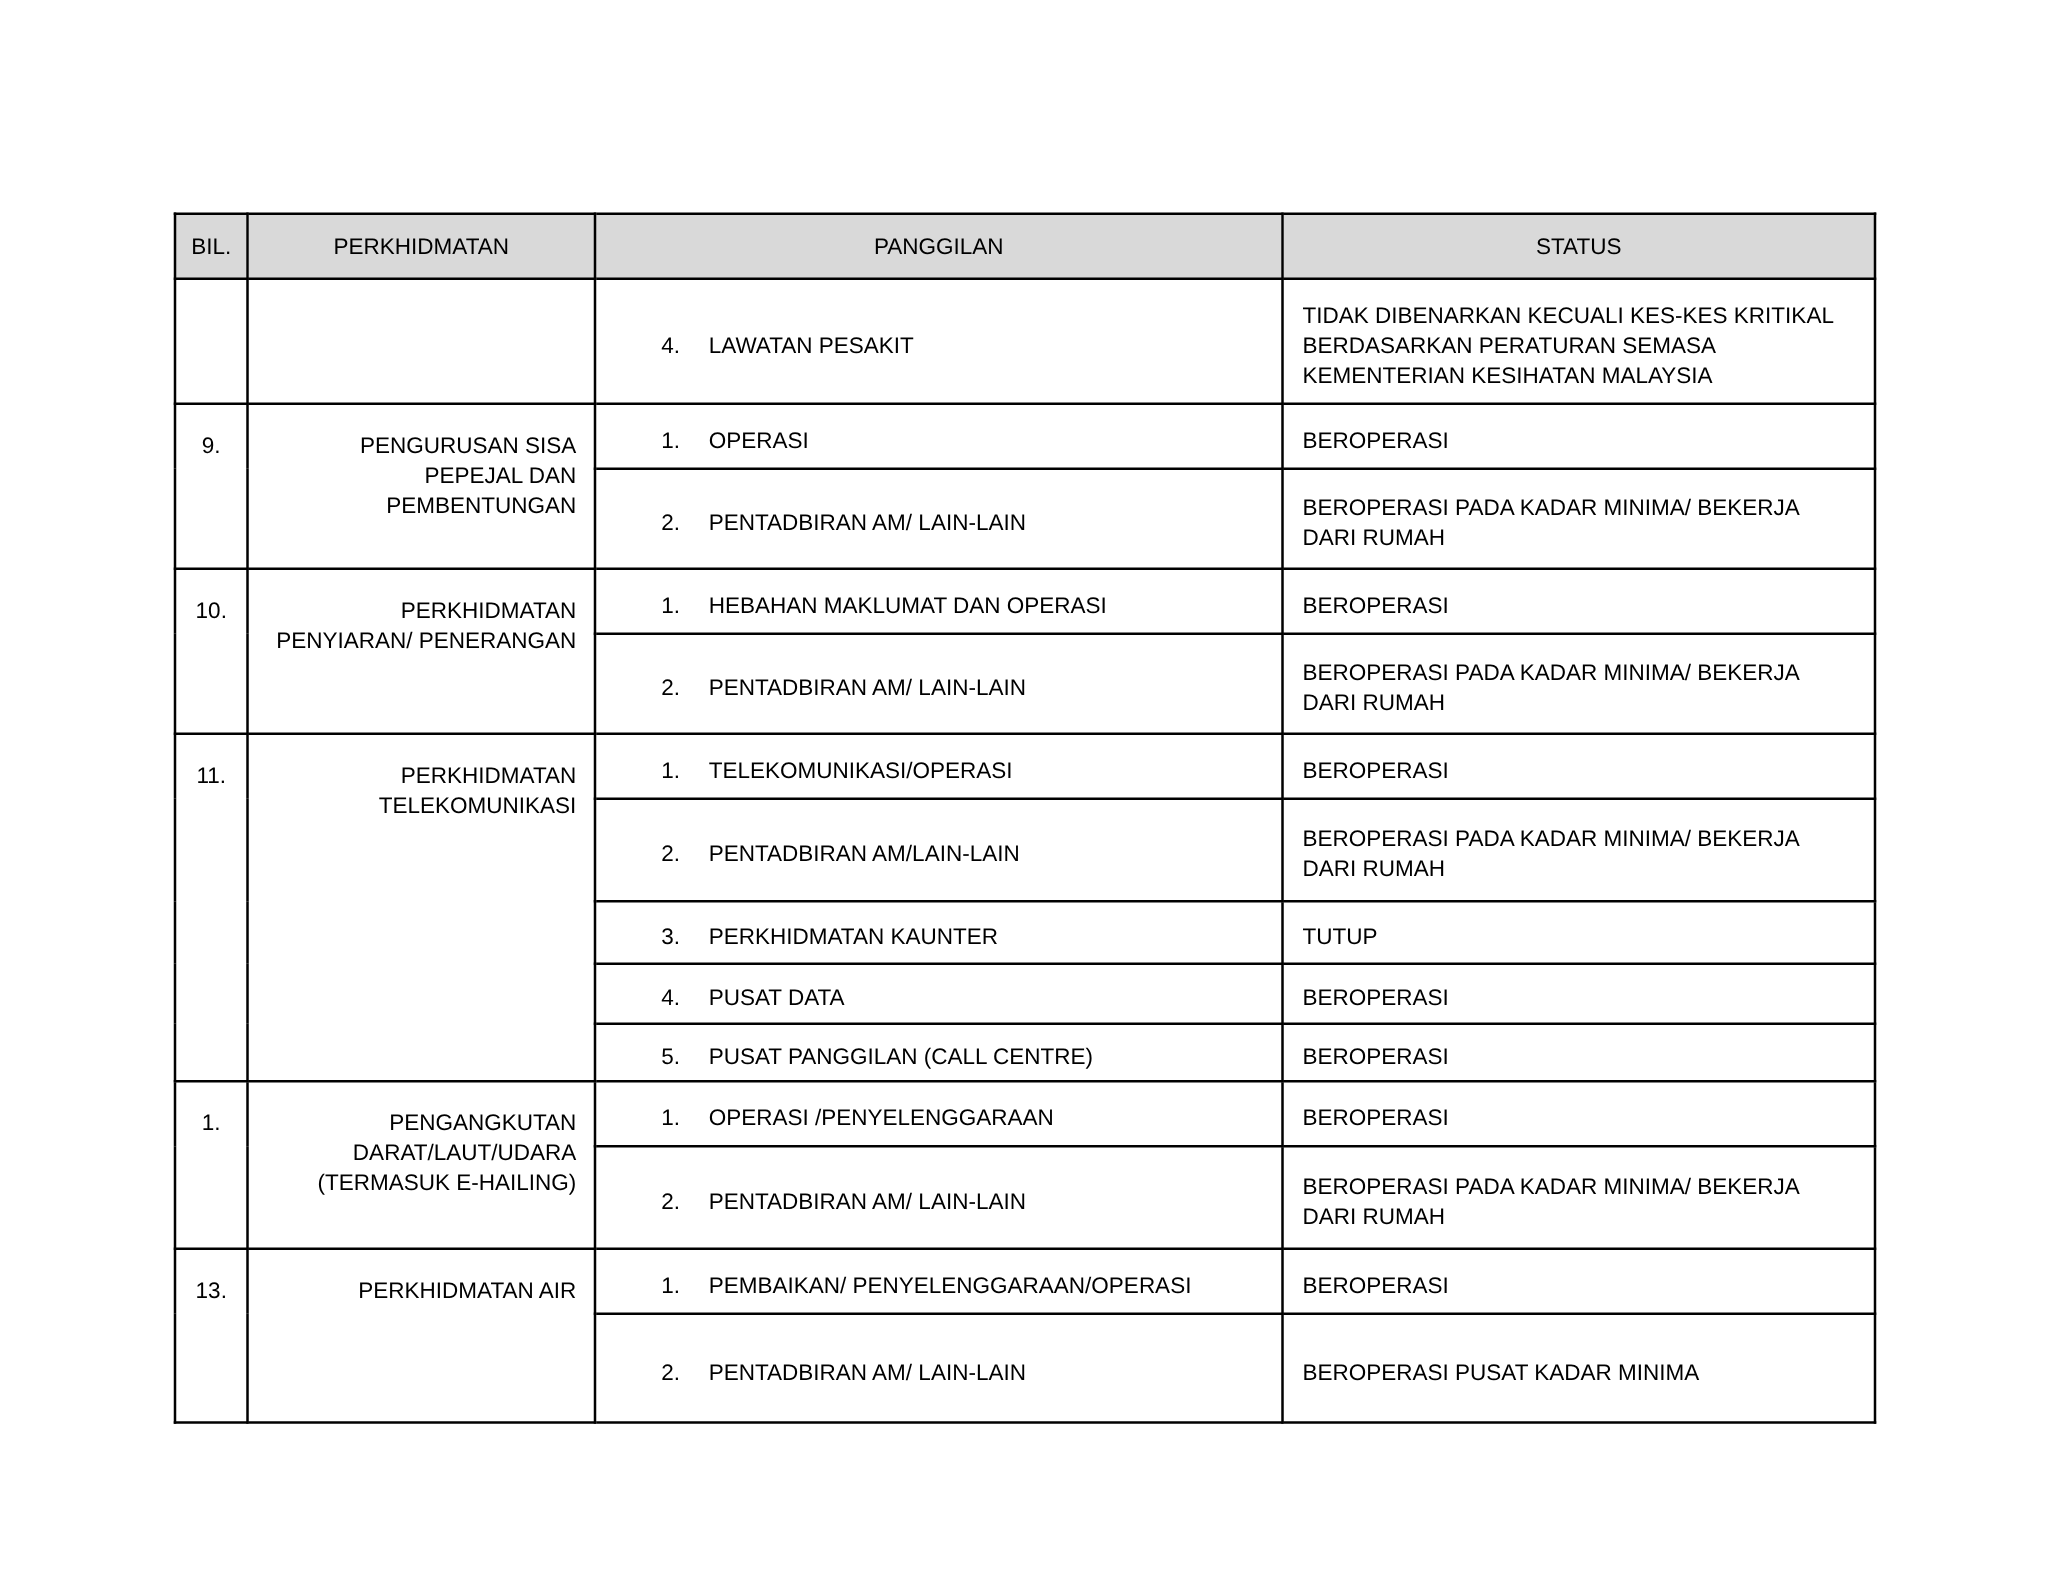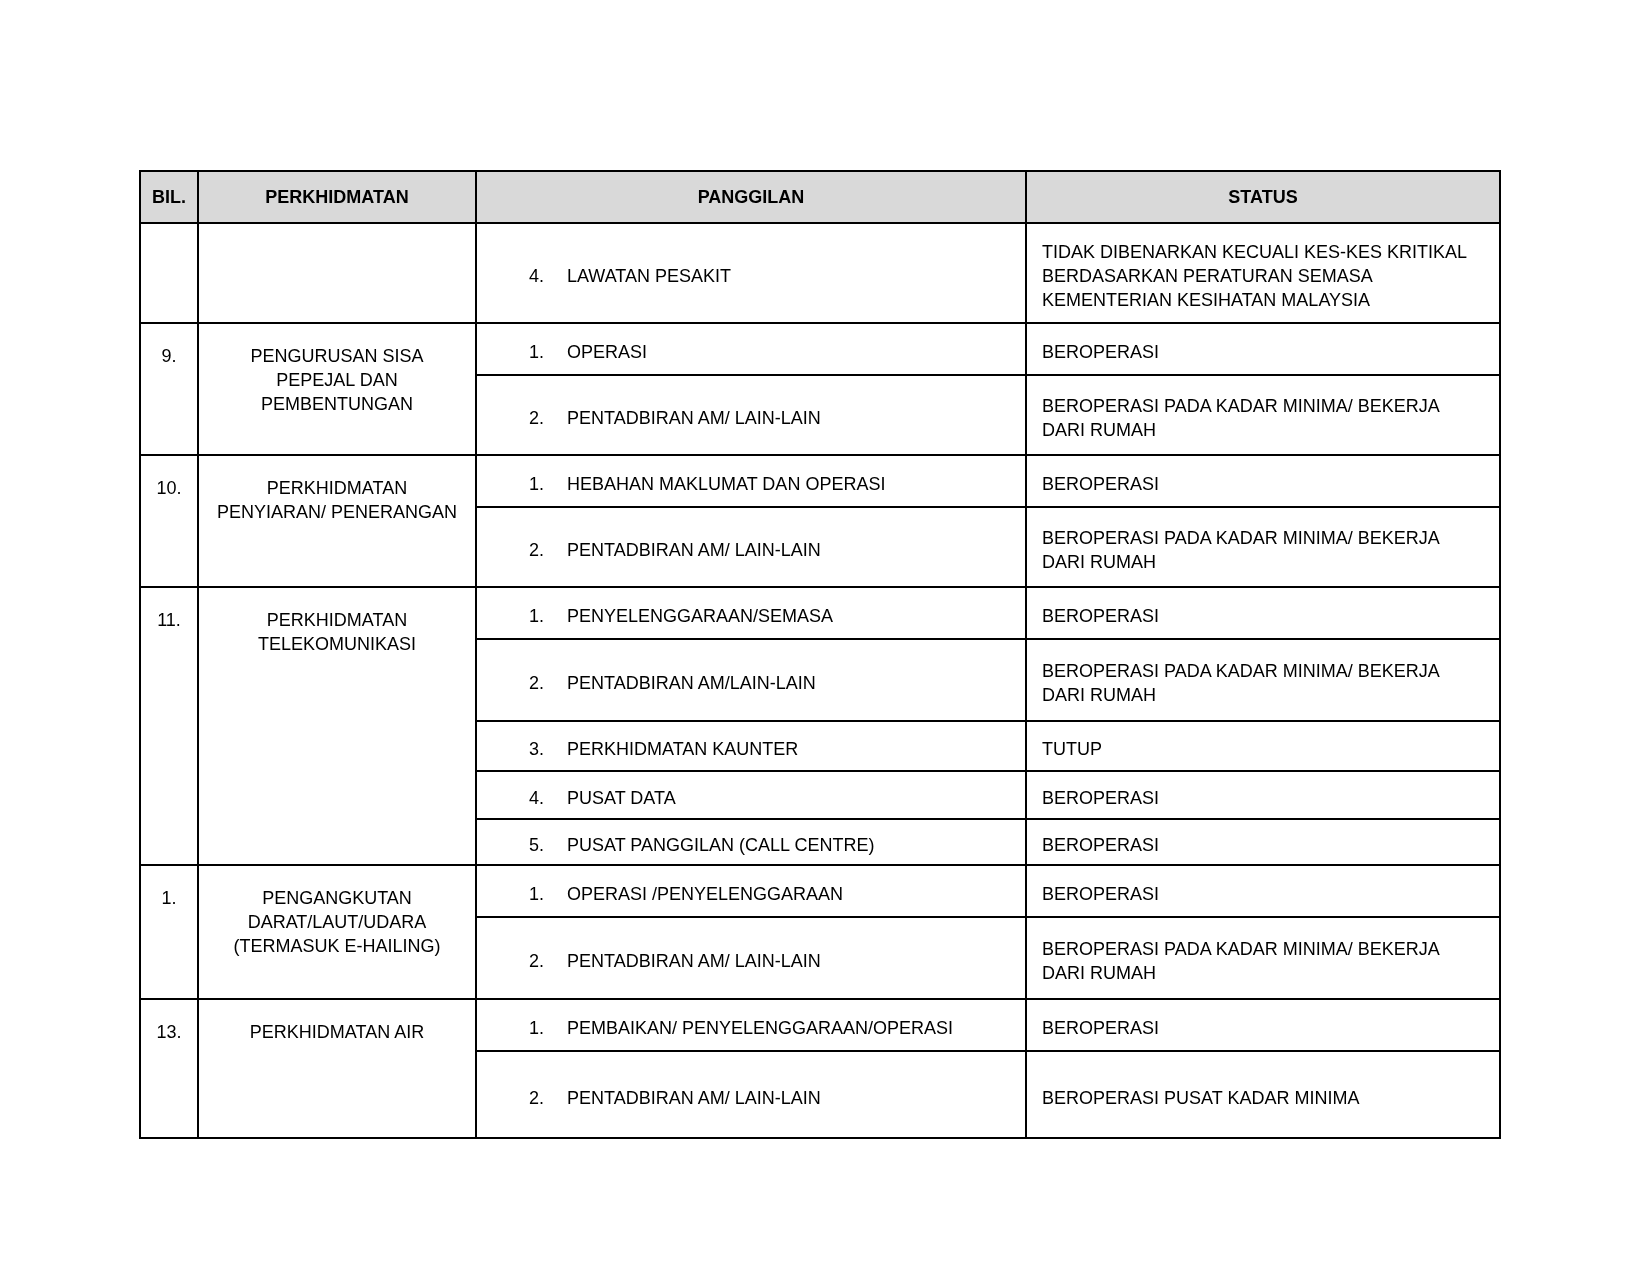--- a/index.html
+++ b/index.html
@@ -28,35 +28,35 @@
   }
   table.doc-table th,
   table.doc-table td {
     border: 2px solid #000000;
     font-size: 18px;
     line-height: 24px;
     overflow: hidden;
   }
   th.hdr {
     background: #d9d9d9;
-    font-weight: bold;
+    font-weight: normal;
     text-align: center;
     vertical-align: middle;
     padding: 0 4px;
   }
   td.bil {
     text-align: center;
     vertical-align: top;
     padding: 20px 2px 0 2px;
   }
   td.svc {
     vertical-align: top;
     padding: 20px 14px 0 14px;
     white-space: pre-line;
-    text-align: center;
+    text-align: right;
   }
   td.kmp {
     vertical-align: middle;
     padding: 6px 10px 0 52px;
     text-align: left;
   }
   td.kmp.topalign {
     vertical-align: middle;
   }
   .kflex {
@@ -169,21 +169,21 @@
 DARI RUMAH</td>
     </tr>
 
     <tr class="h52">
       <td class="bil" rowspan="5">11.</td>
       <td class="svc" rowspan="5">PERKHIDMATAN
 TELEKOMUNIKASI</td>
       <td class="kmp">
         <div class="kflex">
           <span class="kno">1.</span>
-          <span class="ktx">PENYELENGGARAAN/SEMASA</span>
+          <span class="ktx">TELEKOMUNIKASI/OPERASI</span>
         </div>
       </td>
       <td class="sts">BEROPERASI</td>
     </tr>
     <tr class="h82">
       <td class="kmp">
         <div class="kflex">
           <span class="kno">2.</span>
           <span class="ktx">PENTADBIRAN AM/LAIN-LAIN</span>
         </div>

